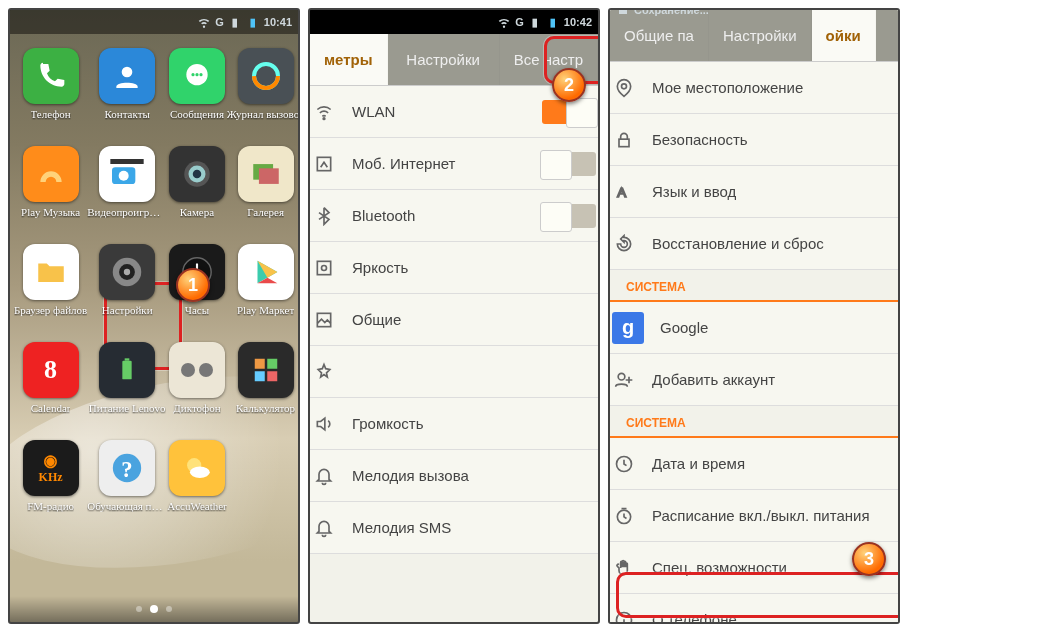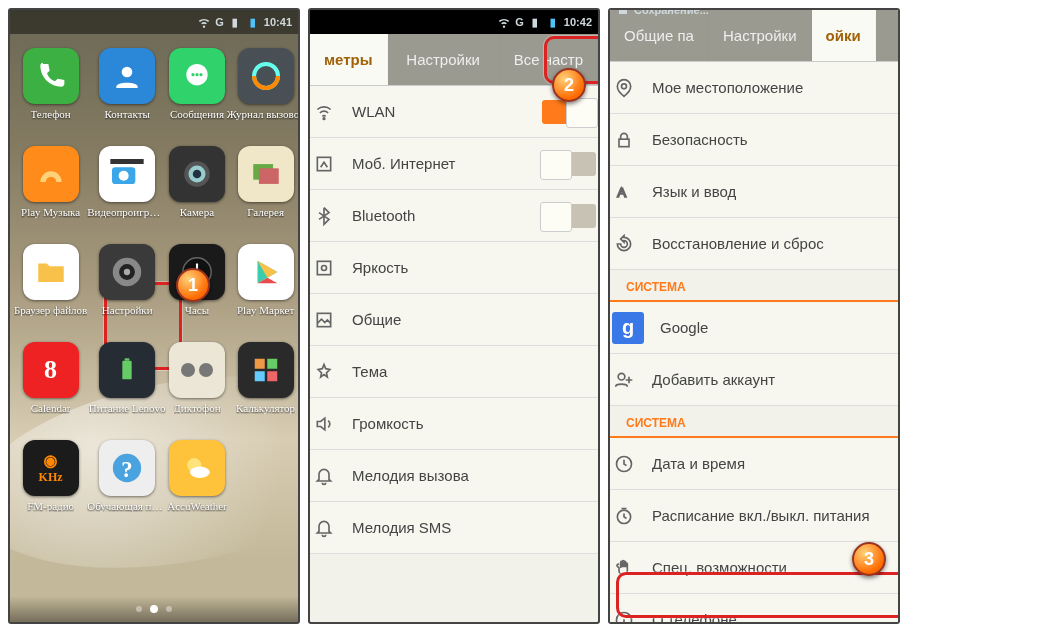--- a/index.html
+++ b/index.html
@@ -434,21 +434,20 @@
             </svg>
           </span>
           <span class="slabel">Общие</span>
         </div>
       <div class="srow">
           <span class="sicon">
             <svg width="20" height="20" viewBox="0 0 24 24" fill="none" stroke="#666" stroke-width="2">
               <path d="M12 3l2 5 5 1-4 4 1 5-4-3-4 3 1-5-4-4 5-1z"></path>
             </svg>
           </span>
-          <span class="slabel">Тема</span>
         </div>
       <div class="srow">
           <span class="sicon">
             <svg width="20" height="20" viewBox="0 0 24 24" fill="none" stroke="#666" stroke-width="2">
               <path d="M4 9v6h4l5 4V5L8 9H4zM17 8a5 5 0 010 8"></path>
             </svg>
           </span>
           <span class="slabel">Громкость</span>
         </div>
       <div class="srow">

